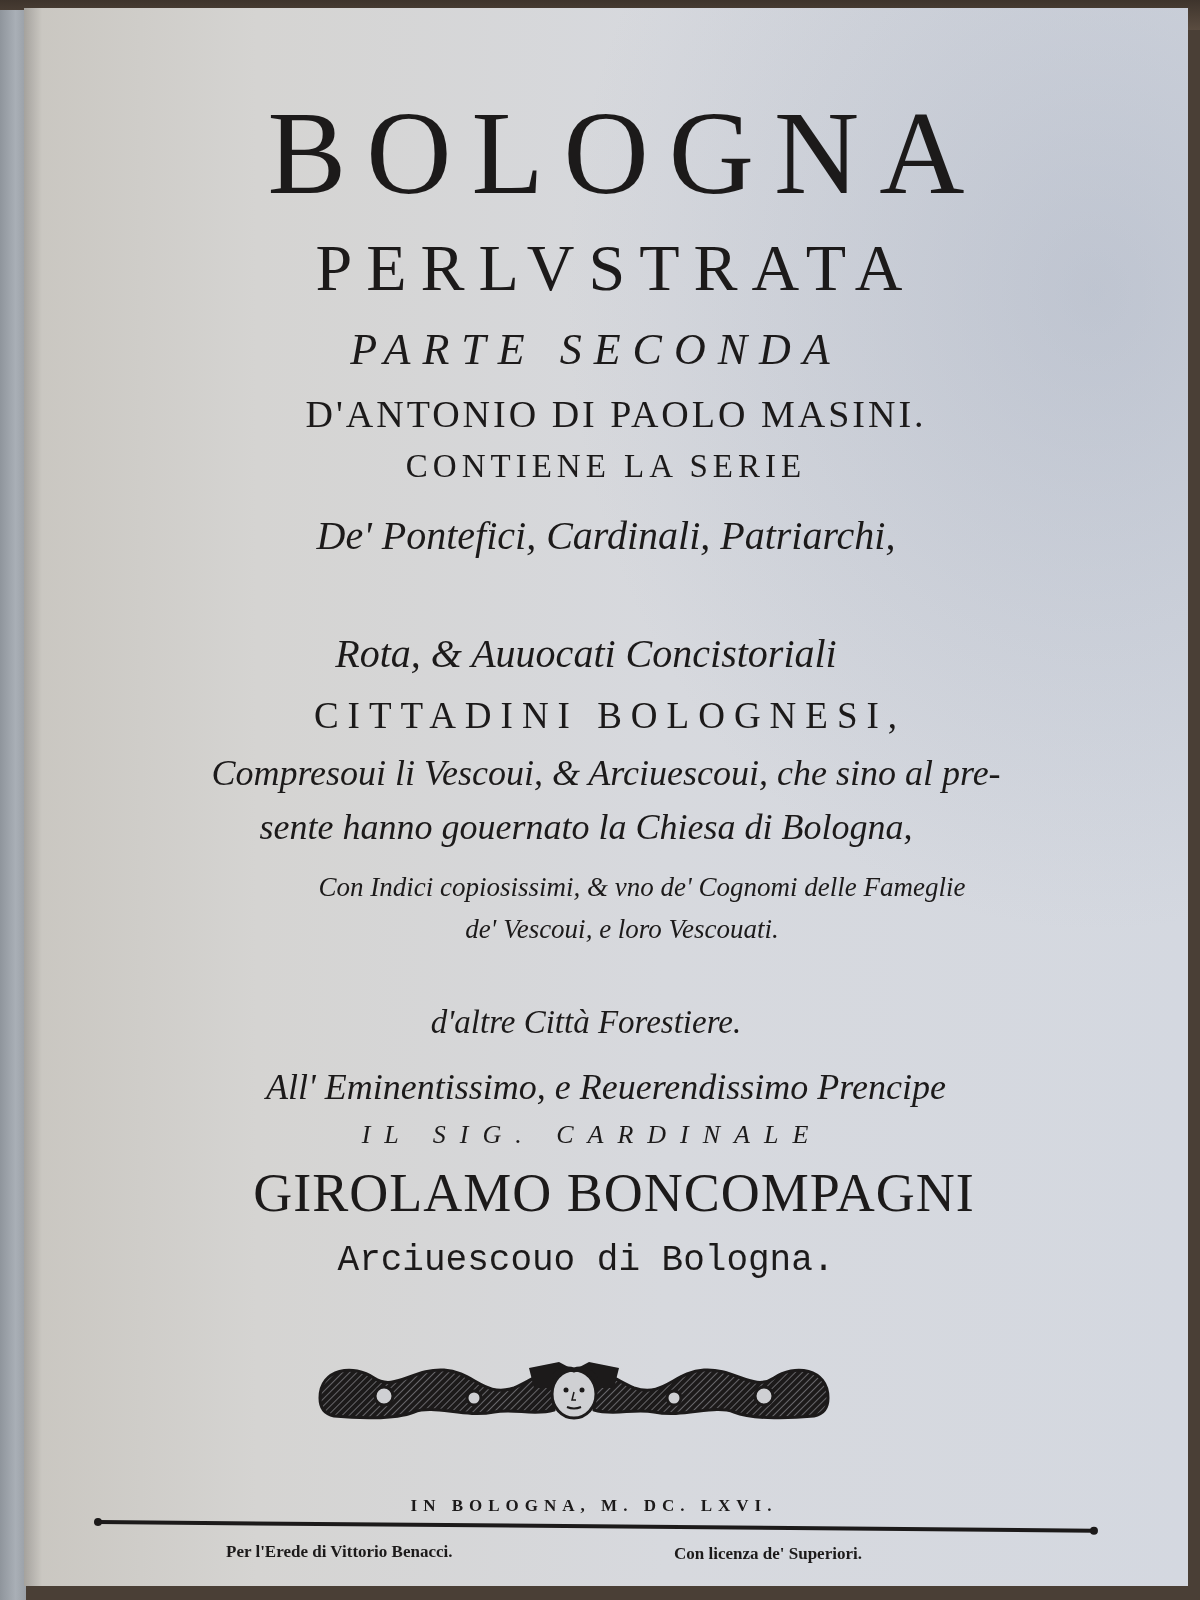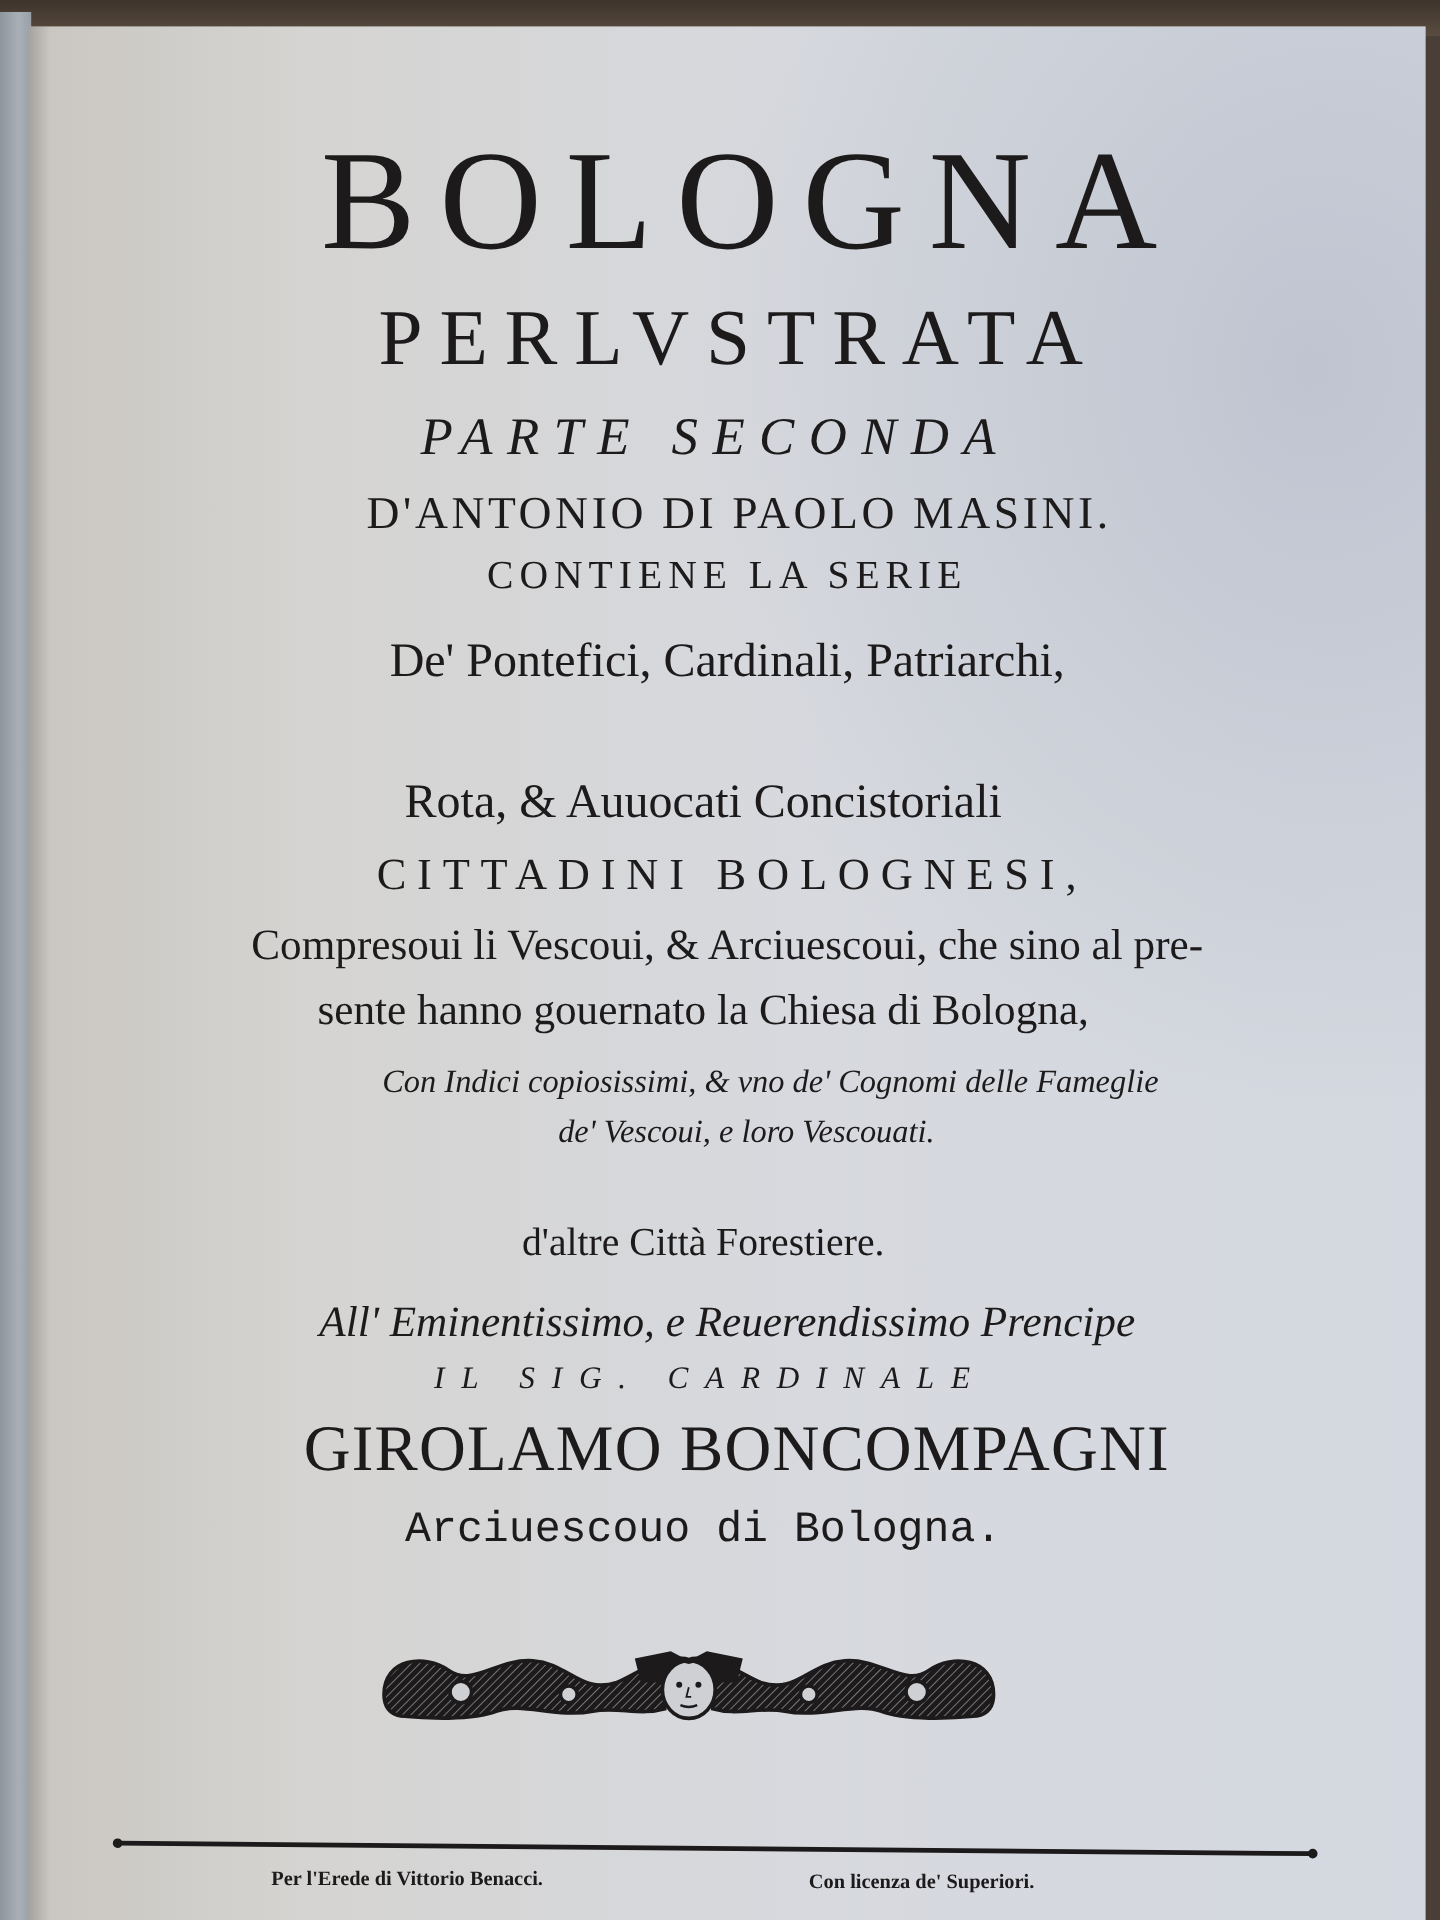--- a/index.html
+++ b/index.html
@@ -11,21 +11,21 @@
     }
     .backdrop-top {
       position: absolute; left: 0; top: 0; width: 1200px; height: 30px;
       background: linear-gradient(#3e342c, #5a4c40);
     }
     .left-cover {
       position: absolute; left: 0; top: 10px; width: 26px; height: 1590px;
       background: linear-gradient(90deg, #8f959c, #a9afb6 60%, #9aa0a7);
     }
     .page {
-      position: absolute; left: 24px; top: 22px; width: 1164px; height: 1578px;
+      position: absolute; left: 24px; top: 8px; width: 1164px; height: 1578px;
       background:
         radial-gradient(ellipse at 92% 18%, rgba(150,160,180,0.35), rgba(0,0,0,0) 35%),
         linear-gradient(90deg, #c9c6c0 0%, #d5d4d2 20%, #d7d9de 55%, #d4d8e0 100%);
       color: #1c1a1a;
     }
     .page .edge-shadow {
       position: absolute; left: 0; top: 0; width: 18px; height: 100%;
       background: linear-gradient(90deg, rgba(0,0,0,0.18), rgba(0,0,0,0));
     }
     .line {
@@ -47,21 +47,21 @@
     }
     .author {
       top: 384px; font-size: 38px; letter-spacing: 3px;
       font-family: "Liberation Serif", serif; left: 10px;
     }
     .contiene {
       top: 440px; font-size: 33px; letter-spacing: 5px;
       font-family: "Liberation Serif", serif;
     }
     .body-lg {
-      font-size: 40px; font-family: "Liberation Serif", serif;
+      font-size: 40px; font-family: "Liberation Serif", serif; font-style: italic;
     }
     .b1 { top: 504px; left: 0; }
     .b2 { top: 568px; left: 0; }
     .b3 { top: 622px; left: -20px; }
     .cittadini {
       top: 686px; font-size: 37px; letter-spacing: 9px;
       font-family: "Liberation Serif", serif; left: 4px;
     }
     .b4 { top: 744px; font-size: 36px; left: 0; }
     .b5 { top: 798px; font-size: 36px; left: -20px; }
@@ -162,16 +162,17 @@
     <circle cx="268" cy="32" r="2.5" fill="#1c1a1a"></circle>
     <path d="M260,34 L258,42 L262,42" fill="none" stroke="#1c1a1a" stroke-width="1.5"></path>
     <path d="M253,49 Q260,52 267,49" fill="none" stroke="#1c1a1a" stroke-width="2"></path>
     <path d="M238,20 Q248,8 260,12 Q272,8 282,20" fill="none" stroke="#1c1a1a" stroke-width="5"></path>
     <circle cx="70" cy="38" r="9" fill="#cfd0d3" stroke="#1c1a1a" stroke-width="3"></circle>
     <circle cx="450" cy="38" r="9" fill="#cfd0d3" stroke="#1c1a1a" stroke-width="3"></circle>
     <circle cx="160" cy="40" r="7" fill="#cfd0d3" stroke="#1c1a1a" stroke-width="3"></circle>
     <circle cx="360" cy="40" r="7" fill="#cfd0d3" stroke="#1c1a1a" stroke-width="3"></circle>
   </svg>
 
+  <div class="line imprint">IN BOLOGNA, M. DC. LXVI.</div>
   <div class="rule"></div>
   <div class="printer">Per l'Erede di Vittorio Benacci.</div>
   <div class="licence">Con licenza de' Superiori.</div>
 </div>
 
 </body></html>

